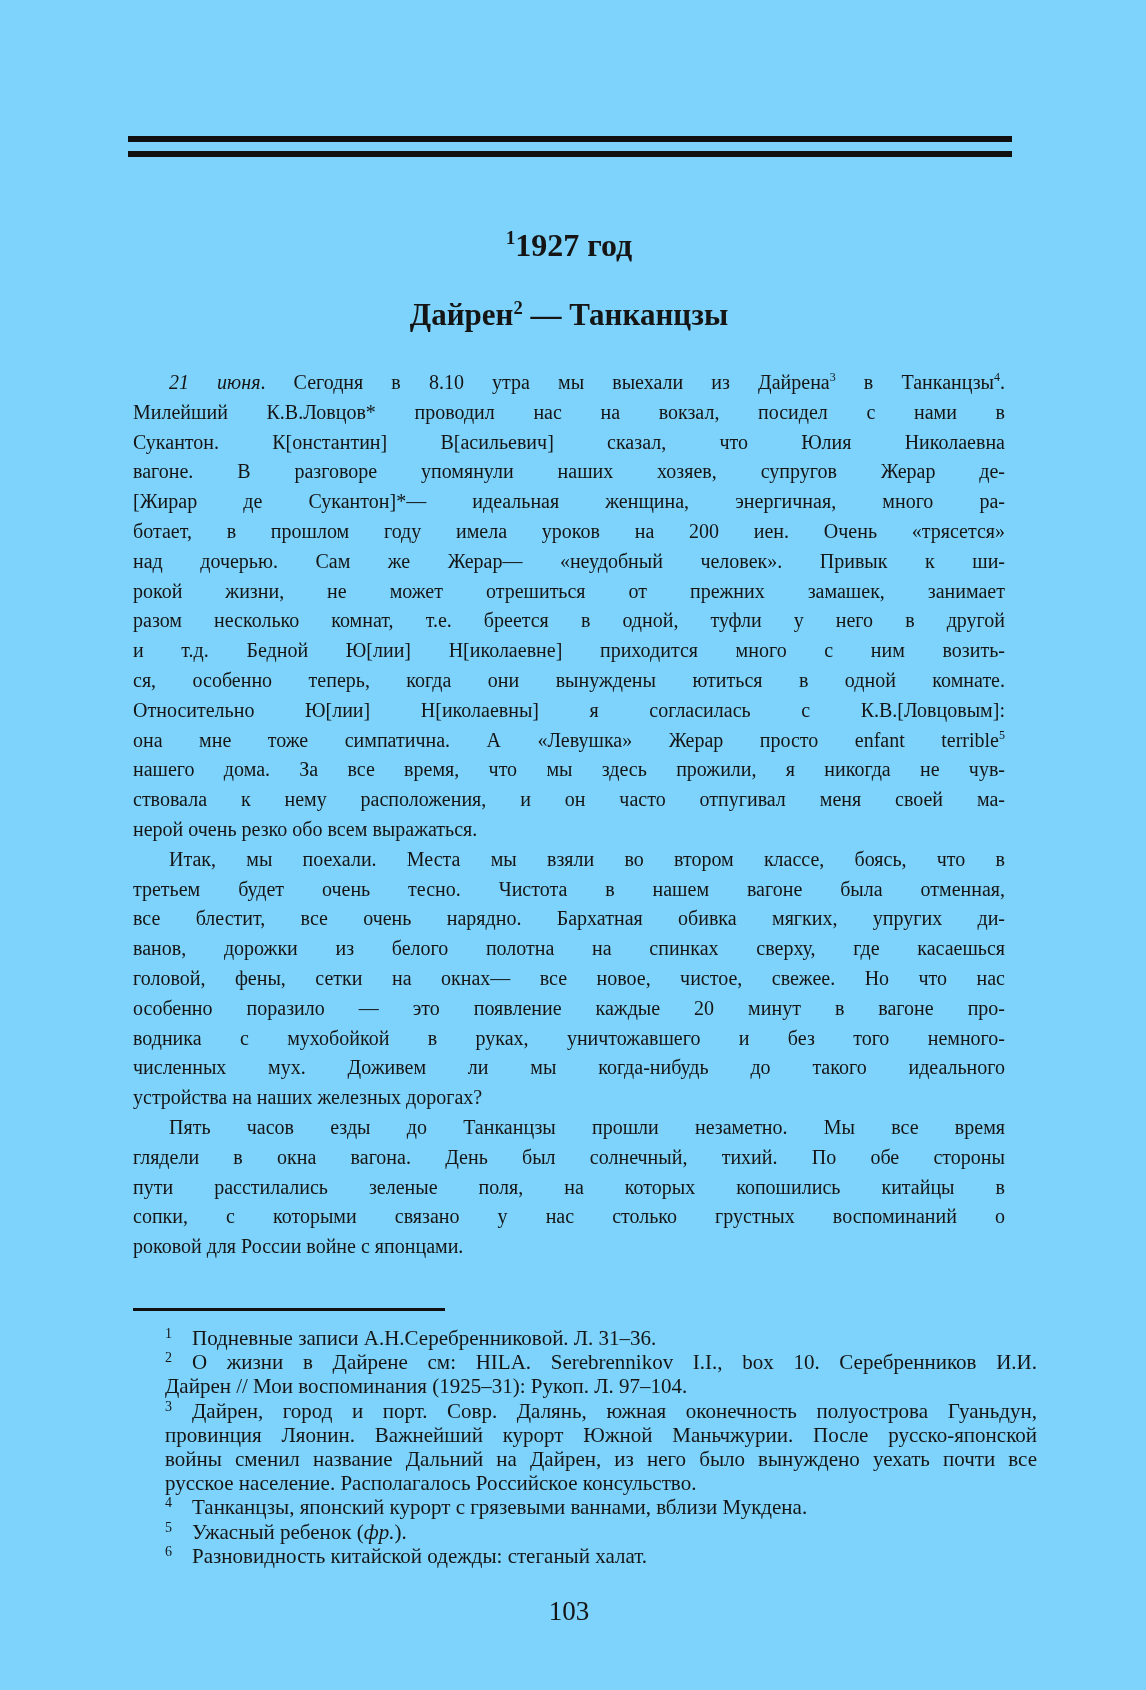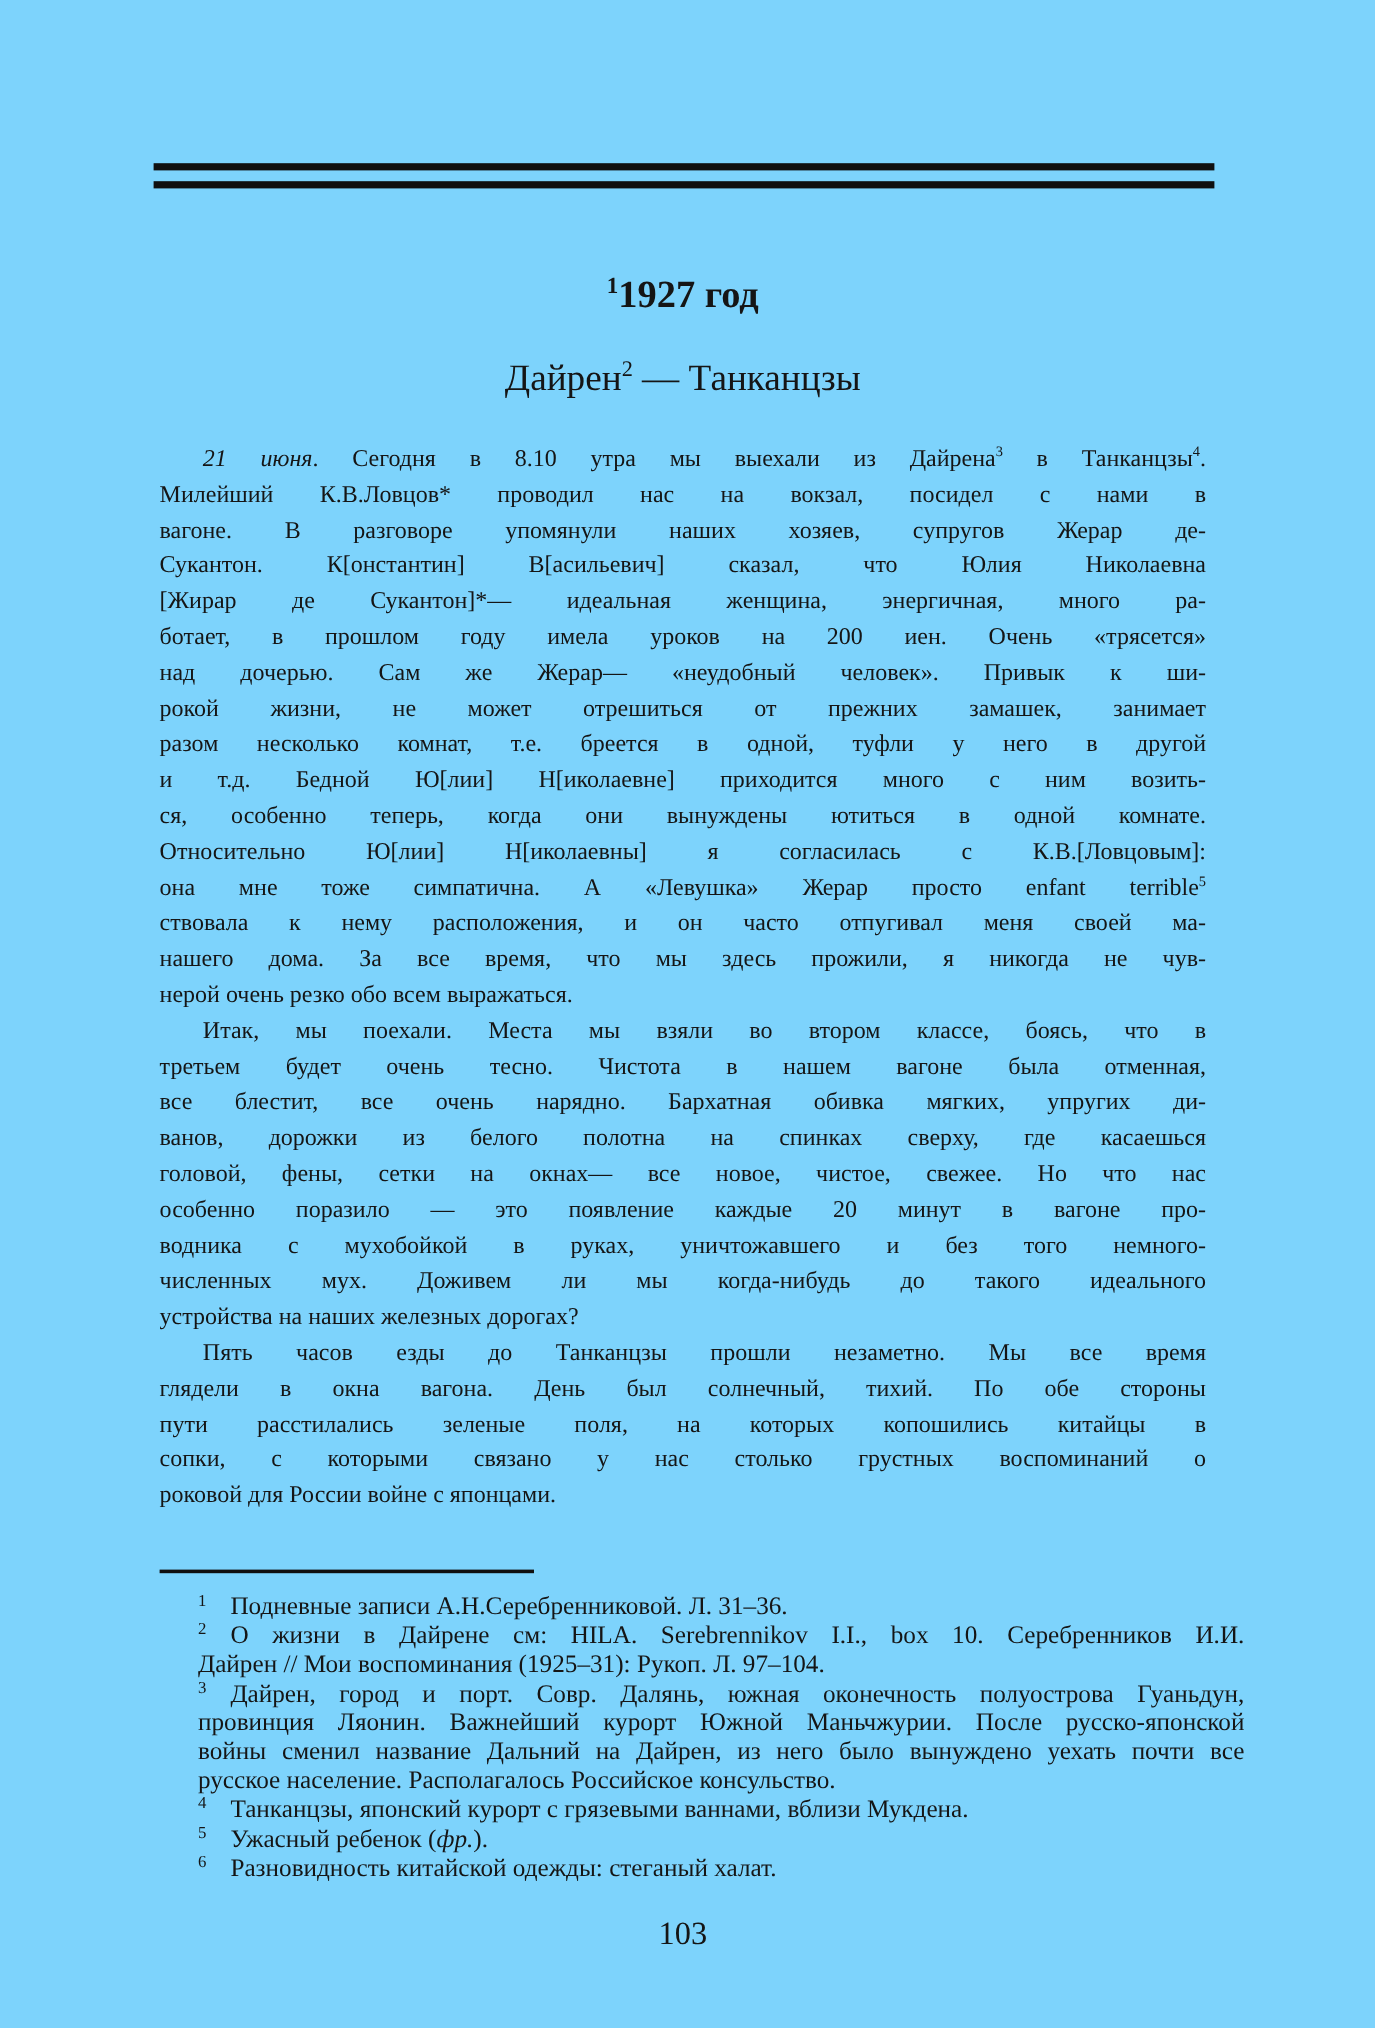--- a/index.html
+++ b/index.html
@@ -14,21 +14,21 @@
   .rule-double{
     position:absolute;left:128px;top:136px;width:884px;height:9px;
     border-top:6px solid #101010;border-bottom:6px solid #101010;
   }
   .page-title{
     position:absolute;left:133px;top:226px;width:872px;
     text-align:center;font-weight:bold;font-size:32px;line-height:38px;
   }
   .page-subtitle{
     position:absolute;left:133px;top:296px;width:872px;
-    text-align:center;font-weight:normal;font-size:31px;line-height:38px;
+    text-align:center;font-weight:bold;font-size:31px;line-height:38px;
   }
   .body-text{
     position:absolute;left:133px;top:368px;width:872px;
   }
   .line{
     font-size:20px;line-height:29.8px;height:29.8px;
     text-align:justify;white-space:nowrap;
   }
   .jl{text-align-last:justify;}
   .last{text-align-last:left;}
@@ -58,33 +58,33 @@
 </head>
 <body>
 
 <div class="page">
   <div class="rule-double"></div>
   <div class="page-title"><span class="sup">1</span><span>1927 год</span></div>
   <div class="page-subtitle"><span>Дайрен</span><span class="sup">2</span><span> — Танканцзы</span></div>
   <div class="body-text">
       <div class="line jl indent"><span class="it">21 июня</span><span>. Сегодня в 8.10 утра мы выехали из Дайрена</span><span class="sup">3</span><span> в Танканцзы</span><span class="sup">4</span><span>.</span></div>
       <div class="line jl"><span>Милейший К.В.Ловцов* проводил нас на вокзал, посидел с нами в</span></div>
+      <div class="line jl"><span>Сукантон. К[онстантин] В[асильевич] сказал, что Юлия Николаевна</span></div>
       <div class="line jl"><span>вагоне. В разговоре упомянули наших хозяев, супругов Жерар де-</span></div>
-      <div class="line jl"><span>Сукантон. К[онстантин] В[асильевич] сказал, что Юлия Николаевна</span></div>
       <div class="line jl"><span>[Жирар де Сукантон]*— идеальная женщина, энергичная, много ра-</span></div>
       <div class="line jl"><span>ботает, в прошлом году имела уроков на 200 иен. Очень «трясется»</span></div>
       <div class="line jl"><span>над дочерью. Сам же Жерар— «неудобный человек». Привык к ши-</span></div>
       <div class="line jl"><span>рокой жизни, не может отрешиться от прежних замашек, занимает</span></div>
       <div class="line jl"><span>разом несколько комнат, т.е. бреется в одной, туфли у него в другой</span></div>
       <div class="line jl"><span>и т.д. Бедной Ю[лии] Н[иколаевне] приходится много с ним возить-</span></div>
       <div class="line jl"><span>ся, особенно теперь, когда они вынуждены ютиться в одной комнате.</span></div>
       <div class="line jl"><span>Относительно Ю[лии] Н[иколаевны] я согласилась с К.В.[Ловцовым]:</span></div>
       <div class="line jl"><span>она мне тоже симпатична. А «Левушка» Жерар просто enfant terrible</span><span class="sup">5</span></div>
+      <div class="line jl"><span>нашего дома. За все время, что мы здесь прожили, я никогда не чув-</span></div>
       <div class="line jl"><span>ствовала к нему расположения, и он часто отпугивал меня своей ма-</span></div>
-      <div class="line jl"><span>нашего дома. За все время, что мы здесь прожили, я никогда не чув-</span></div>
       <div class="line last"><span>нерой очень резко обо всем выражаться.</span></div>
       <div class="line jl indent"><span>Итак, мы поехали. Места мы взяли во втором классе, боясь, что в</span></div>
       <div class="line jl"><span>третьем будет очень тесно. Чистота в нашем вагоне была отменная,</span></div>
       <div class="line jl"><span>все блестит, все очень нарядно. Бархатная обивка мягких, упругих ди-</span></div>
       <div class="line jl"><span>ванов, дорожки из белого полотна на спинках сверху, где касаешься</span></div>
       <div class="line jl"><span>головой, фены, сетки на окнах— все новое, чистое, свежее. Но что нас</span></div>
       <div class="line jl"><span>особенно поразило — это появление каждые 20 минут в вагоне про-</span></div>
       <div class="line jl"><span>водника с мухобойкой в руках, уничтожавшего и без того немного-</span></div>
       <div class="line jl"><span>численных мух. Доживем ли мы когда-нибудь до такого идеального</span></div>
       <div class="line last"><span>устройства на наших железных дорогах?</span></div>

